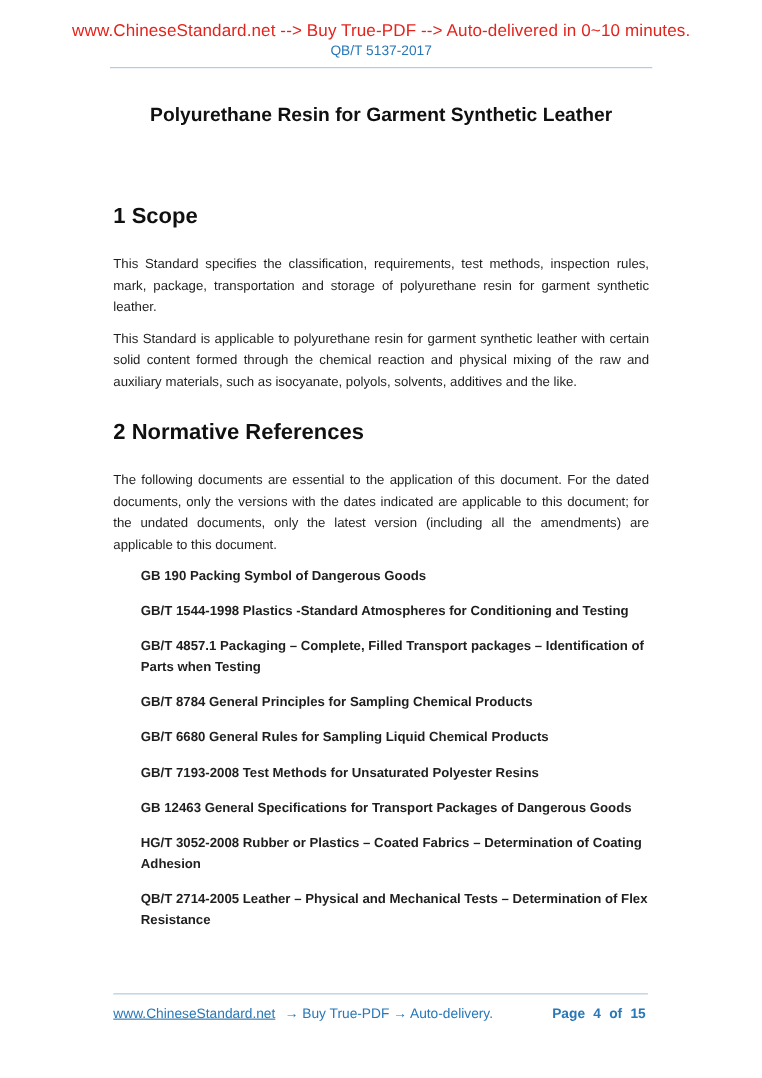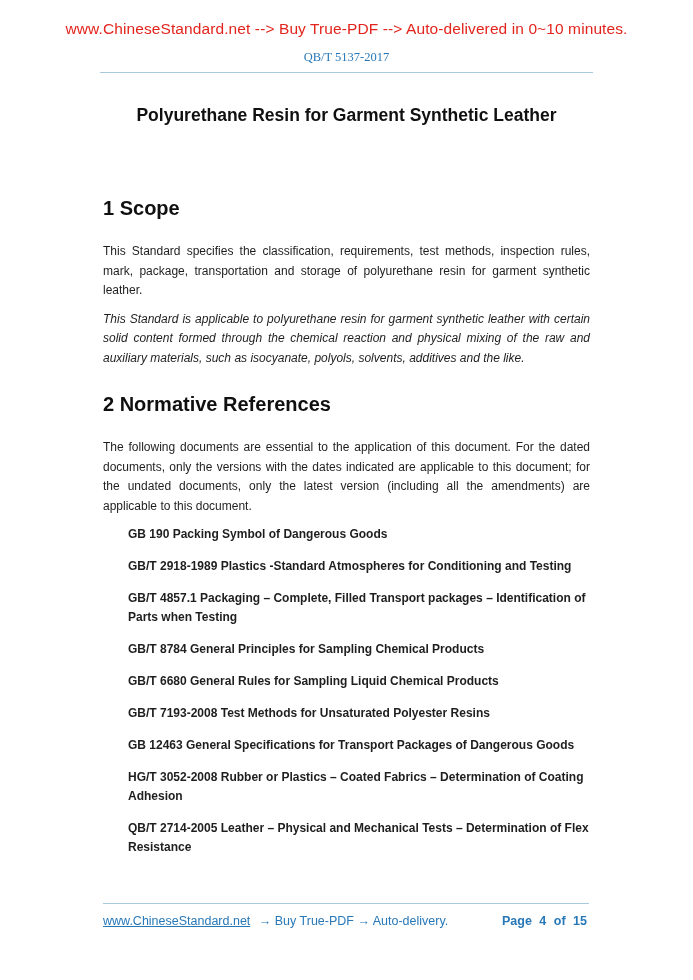--- a/index.html
+++ b/index.html
@@ -23,26 +23,24 @@
     padding-top: 19px;
   }
   .promo {
     text-align: center;
     color: var(--promo_red);
     font-size: 15.5px;
     line-height: 20px;
     letter-spacing: 0.1px;
   }
   .std-code {
-    margin-top: 11px;
     text-align: center;
     color: var(--link_blue);
     font-size: 12.5px;
     line-height: 15px;
-    font-family: Liberation Serif, serif;
   }
   .header-rule {
     margin: 7px 100px 0 100px;
     border-top: 1px solid var(--rule_blue);
     height: 0;
   }
   .doc-title {
     margin-top: 31px;
     text-align: center;
     font-size: 17.5px;
@@ -61,21 +59,21 @@
   }
   .heading-scope { margin-top: 72px; }
   .heading-normative { margin-top: 26px; }
   .body-para {
     font-size: 12px;
     line-height: 19.5px;
     text-align: justify;
     color: var(--text_dark);
   }
   .para-first { margin-top: 23px; }
-  .para-next { margin-top: 9px; font-style: italic; }
+  .para-next { margin-top: 9px; }
   .ref-list {
     list-style: none;
     margin-top: 9px;
     padding-left: 25px;
   }
   .ref-item {
     font-size: 12px;
     line-height: 19px;
     margin-bottom: 13px;
     color: var(--text_dark);
@@ -127,21 +125,21 @@
     <p class="body-para para-first">This Standard specifies the classification, requirements, test methods, inspection rules, mark, package, transportation and storage of polyurethane resin for garment synthetic leather.</p>
 
     <p class="body-para para-next">This Standard is applicable to polyurethane resin for garment synthetic leather with certain solid content formed through the chemical reaction and physical mixing of the raw and auxiliary materials, such as isocyanate, polyols, solvents, additives and the like.</p>
 
     <h2 class="section-heading heading-normative">2 Normative References</h2>
 
     <p class="body-para para-first">The following documents are essential to the application of this document. For the dated documents, only the versions with the dates indicated are applicable to this document; for the undated documents, only the latest version (including all the amendments) are applicable to this document.</p>
 
     <ul class="ref-list">
       <li class="ref-item">GB 190 Packing Symbol of Dangerous Goods</li>
-      <li class="ref-item">GB/T 2918-1989 Plastics -Standard Atmospheres for Conditioning and Testing</li>
+      <li class="ref-item">GB/T 1544-1998 Plastics -Standard Atmospheres for Conditioning and Testing</li>
       <li class="ref-item">GB/T 4857.1 Packaging – Complete, Filled Transport packages – Identification of Parts when Testing</li>
       <li class="ref-item">GB/T 8784 General Principles for Sampling Chemical Products</li>
       <li class="ref-item">GB/T 6680 General Rules for Sampling Liquid Chemical Products</li>
       <li class="ref-item">GB/T 7193-2008 Test Methods for Unsaturated Polyester Resins</li>
       <li class="ref-item">GB 12463 General Specifications for Transport Packages of Dangerous Goods</li>
       <li class="ref-item">HG/T 3052-2008 Rubber or Plastics – Coated Fabrics – Determination of Coating Adhesion</li>
       <li class="ref-item">QB/T 2714-2005 Leather – Physical and Mechanical Tests – Determination of Flex Resistance</li>
     </ul>
 
   </div>

